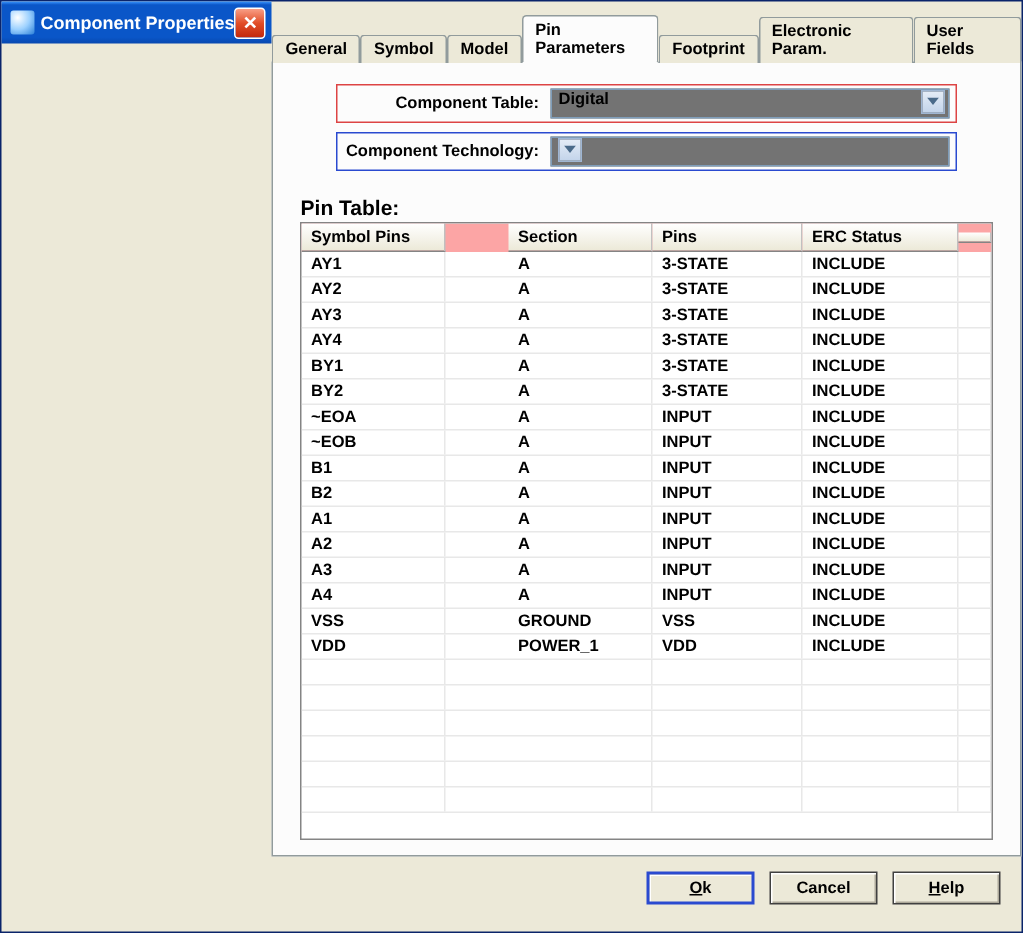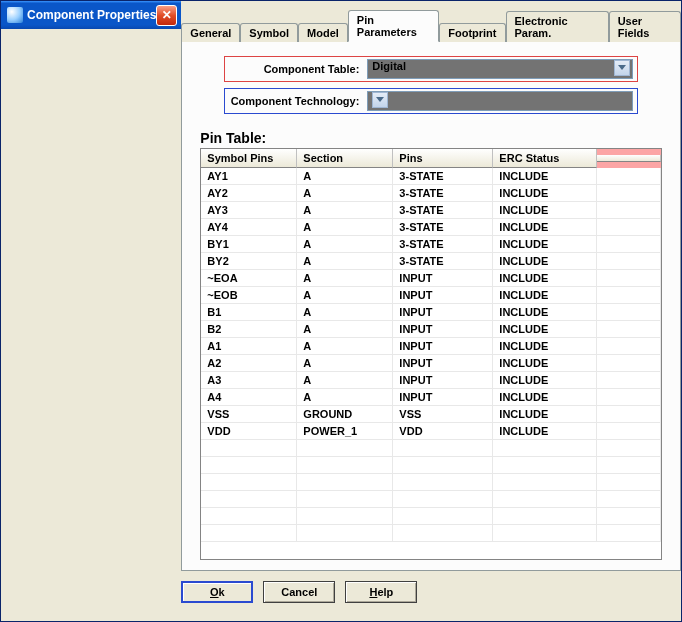--- a/index.html
+++ b/index.html
@@ -158,26 +158,27 @@
   border-bottom: 1px solid #e8e8e8;
 }
 .grid-row .cell {
   padding: 2px 6px;
   font-size: 11px;
   border-right: 1px solid #e8e8e8;
   white-space: nowrap;
   overflow: hidden;
 }
 .col0, .cell0 { width: 96px; }
-.col1, .cell1 { width: 96px; }
+.col1, .cell1 { width: 96px; margin-left: 42px; }
 .col2, .cell2 { width: 100px; }
 .col3, .cell3 { width: 104px; }
 .col4, .cell4 { flex: 1; }
 .button-bar {
   display: flex;
+  justify-content: flex-end;
   gap: 10px;
   padding: 10px 14px 10px 0;
 }
 .btn {
   min-width: 72px;
   height: 22px;
   background: #ece9d8;
   border: 1px solid #404040;
   font-size: 11px;
   display: flex;

